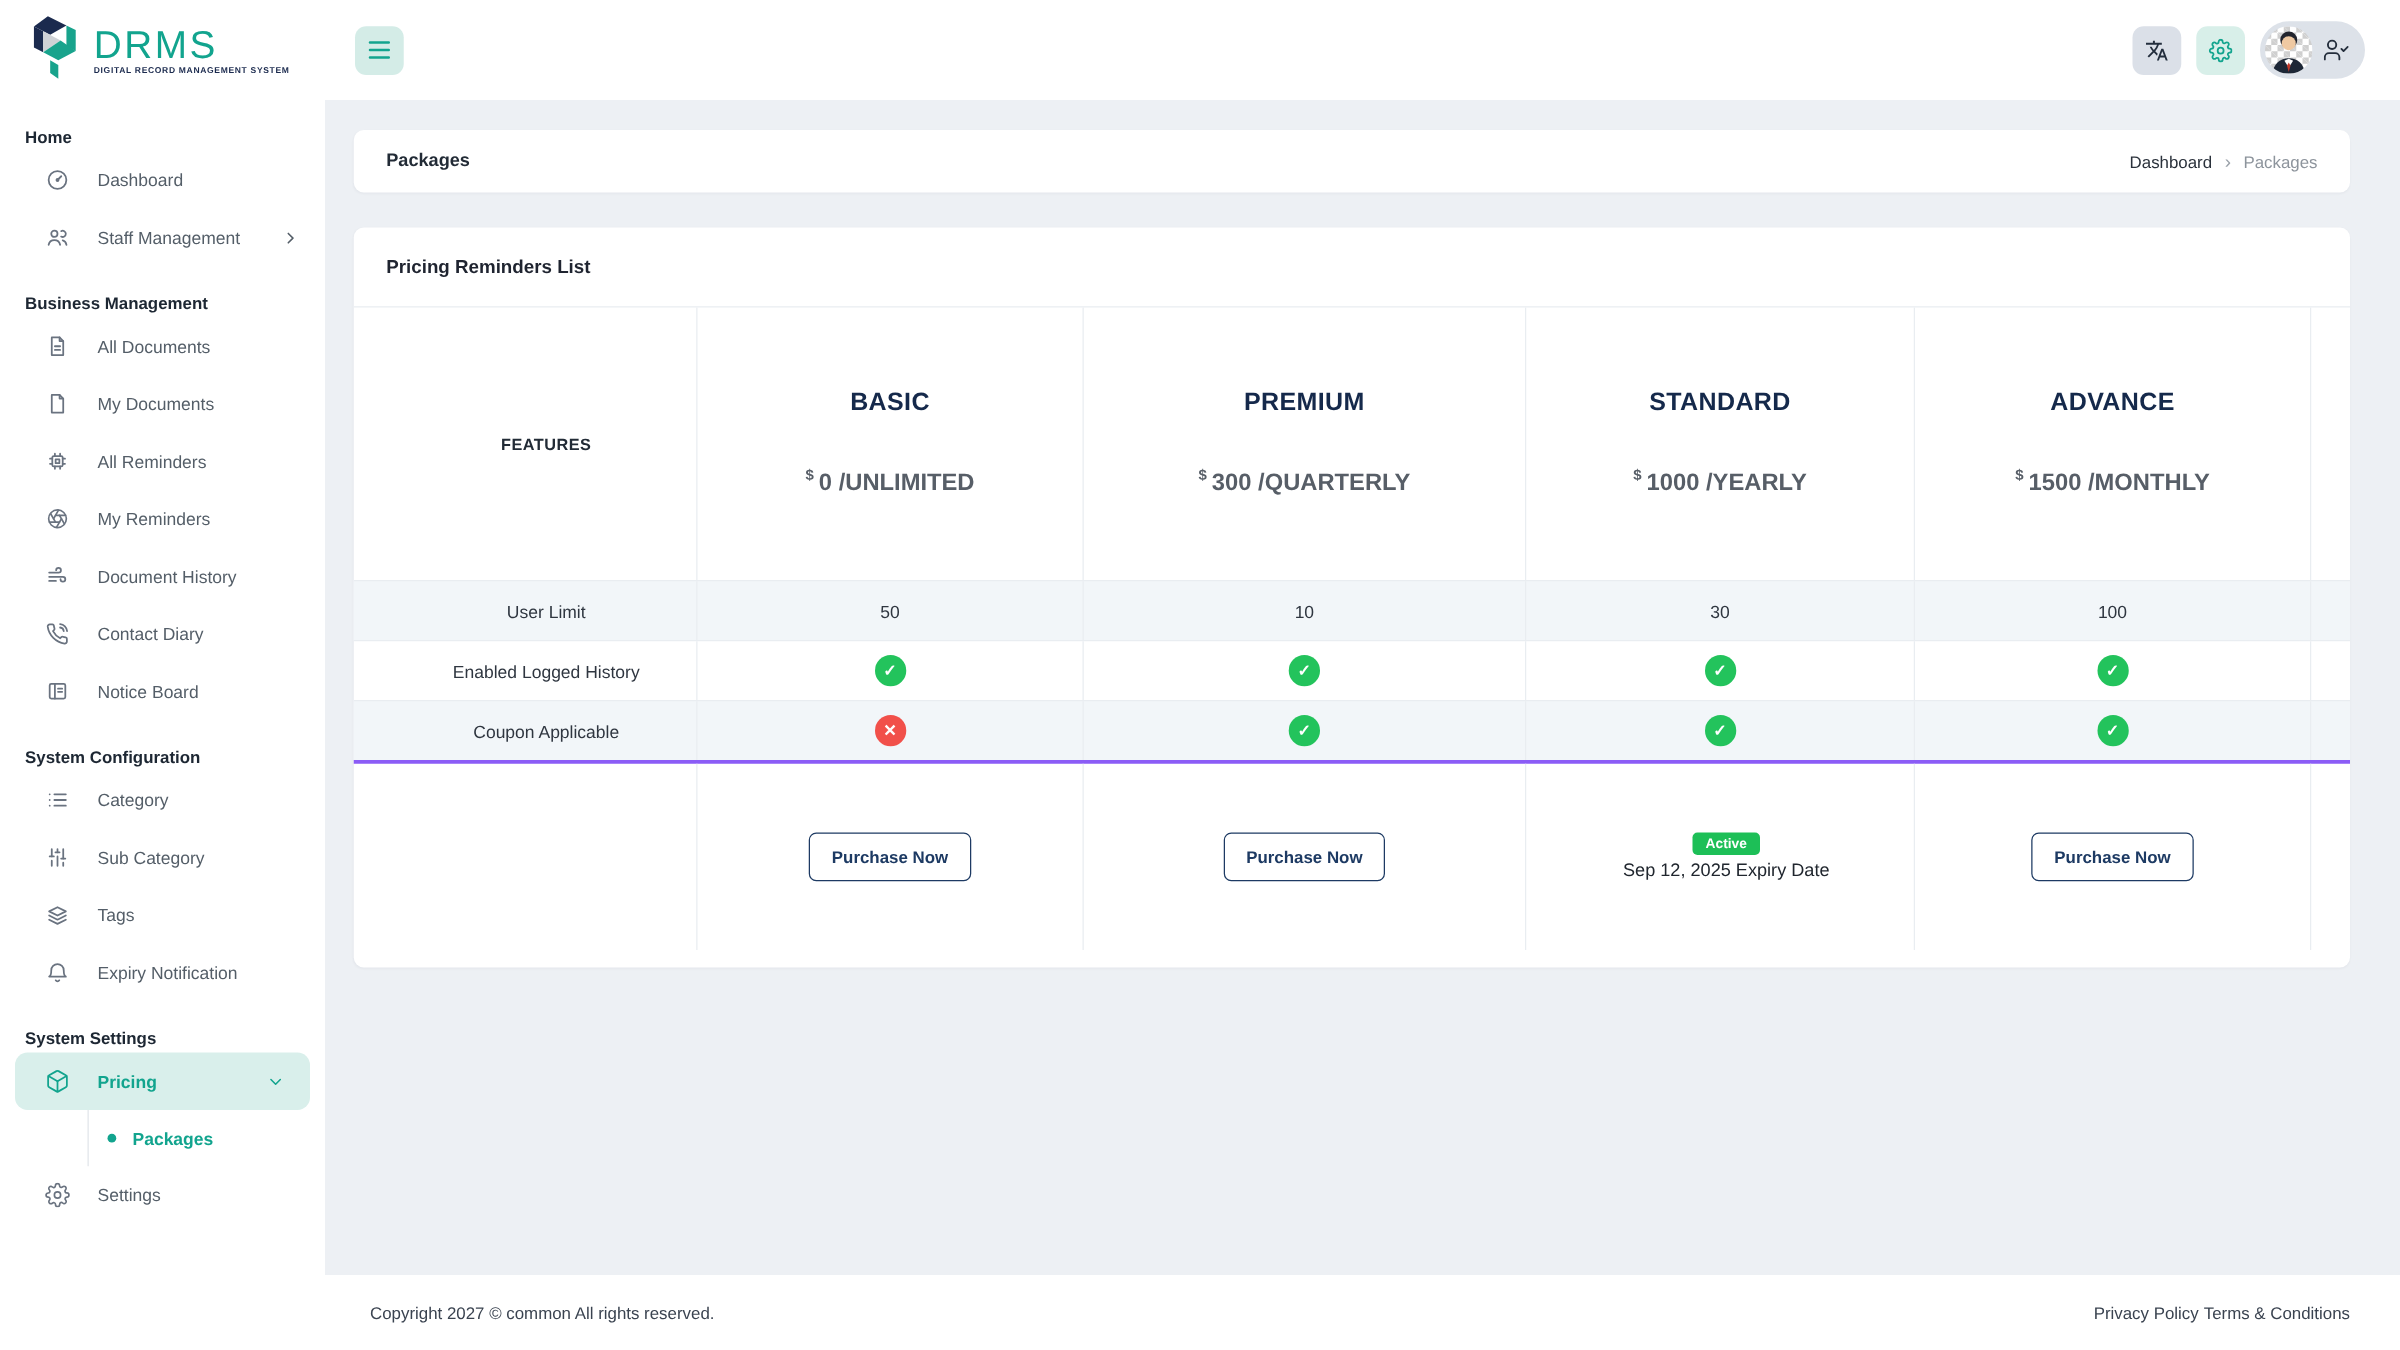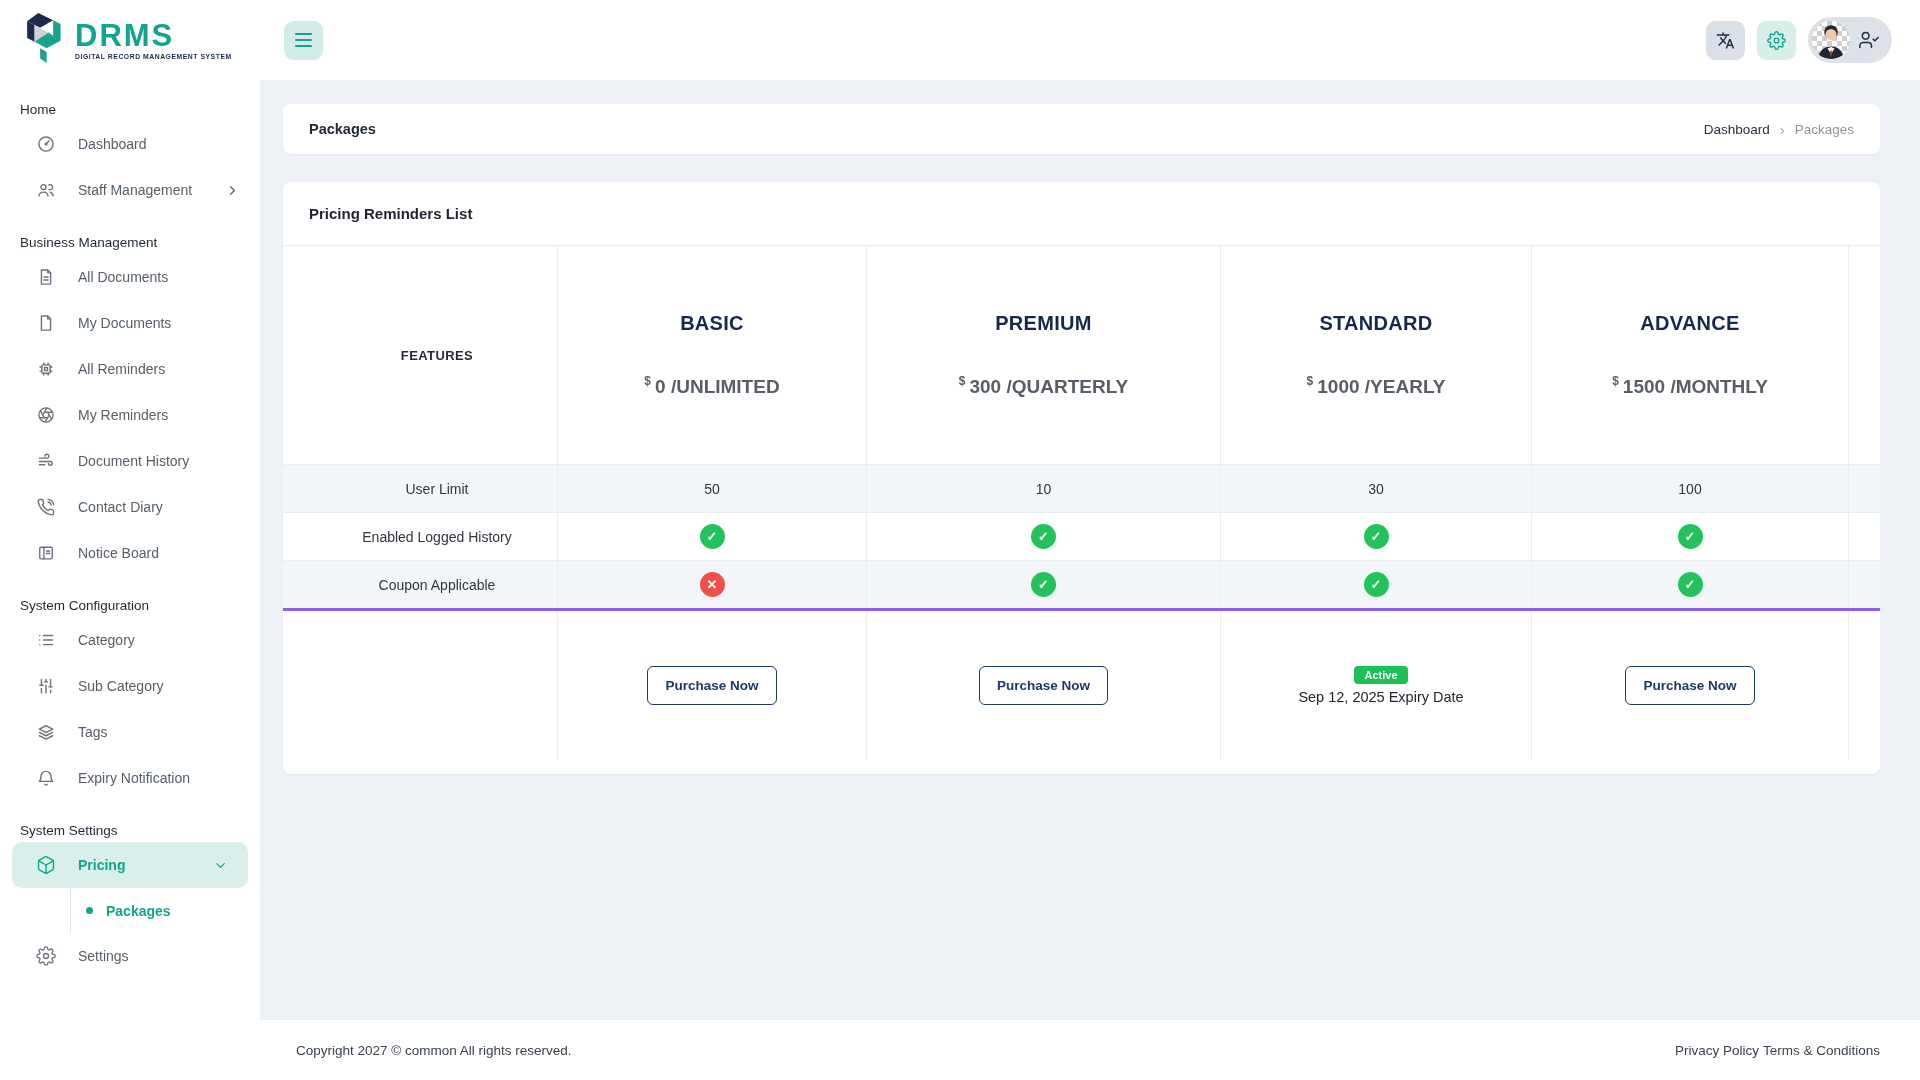--- a/index.html
+++ b/index.html
@@ -4,23 +4,23 @@
 <style>
   * { box-sizing: border-box; margin: 0; padding: 0; }
   html,body { width:1920px; height:1080px; }
   body { font-family:"Liberation Sans", sans-serif; background:#fff; overflow:hidden; }
   .app { display:flex; width:100%; height:100%; }
 
   
   .sidebar { flex:0 0 260px; width:260px; background:#fff; }
   .logo-row { height:80px; display:flex; align-items:center; gap:9px; padding-left:18px; }
   .logo-text { display:flex; flex-direction:column; line-height:1; }
-  .logo-name { font-size:31px; font-weight:bold; color:#12a48e; letter-spacing:2px; }
+  .logo-name { font-size:31px; font-weight:normal; color:#12a48e; letter-spacing:2px; }
   .logo-tag { font-size:6.8px; font-weight:bold; color:#1b2a4e; letter-spacing:.55px; margin-top:3px; white-space:nowrap; }
-  .nav-section { font-size:13.5px; font-weight:normal; color:#1d2733; margin:22px 0 4px 20px; }
+  .nav-section { font-size:13.5px; font-weight:bold; color:#1d2733; margin:22px 0 4px 20px; }
   .nav-item { height:46px; display:flex; align-items:center; gap:22px; padding-left:36px; font-size:14px; color:#545e68; cursor:pointer; }
   .nav-ic { width:20px; height:20px; color:#6a7380; display:flex; align-items:center; justify-content:center; flex:0 0 20px; }
   .nav-ic svg { width:20px; height:20px; }
   .chev { margin-left:auto; margin-right:20px; display:flex; color:#545e68; }
   .chev svg { width:15px; height:15px; }
   .nav-item.active-parent { background:#d9efeb; border-radius:10px; margin:0 12px; padding-left:24px; color:#12a48e; font-weight:bold; }
   .nav-item.active-parent .nav-ic, .nav-item.active-parent .chev { color:#12a48e; }
   .nav-sub { margin-left:70px; border-left:1px solid #e1e5ea; }
   .sub-item { height:45px; display:flex; align-items:center; gap:13px; padding-left:15px; font-size:14px; color:#8a929b; cursor:pointer; }
   .sub-dot { width:7px; height:7px; border-radius:50%; background:#c3c9d0; flex:0 0 7px; }

